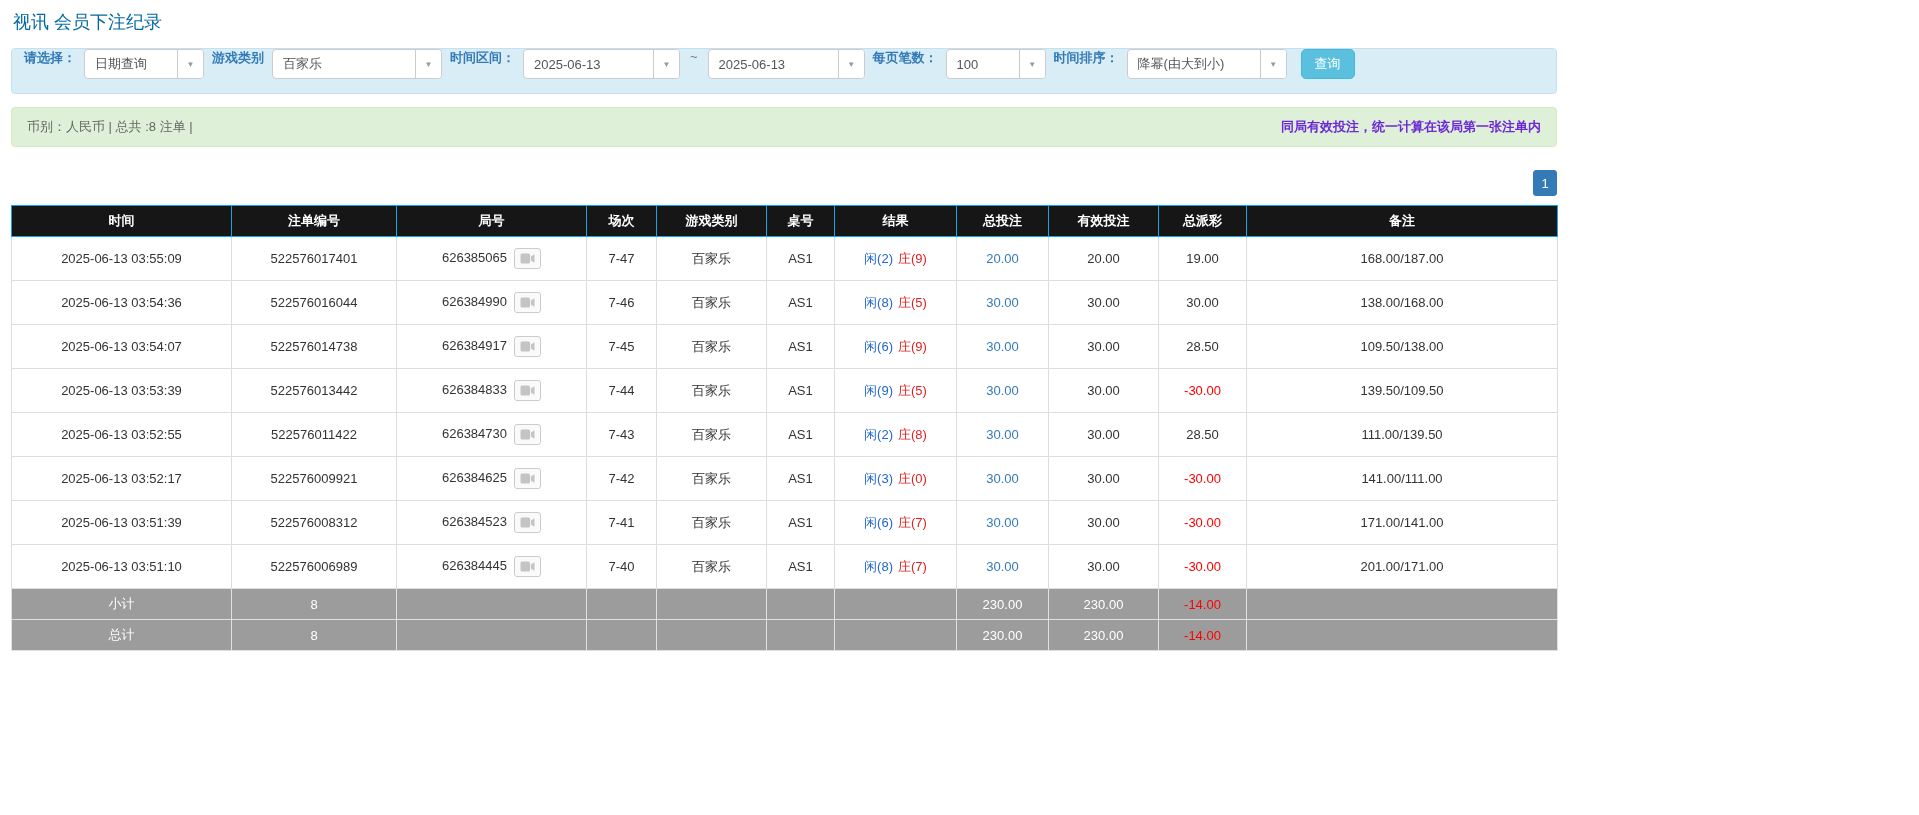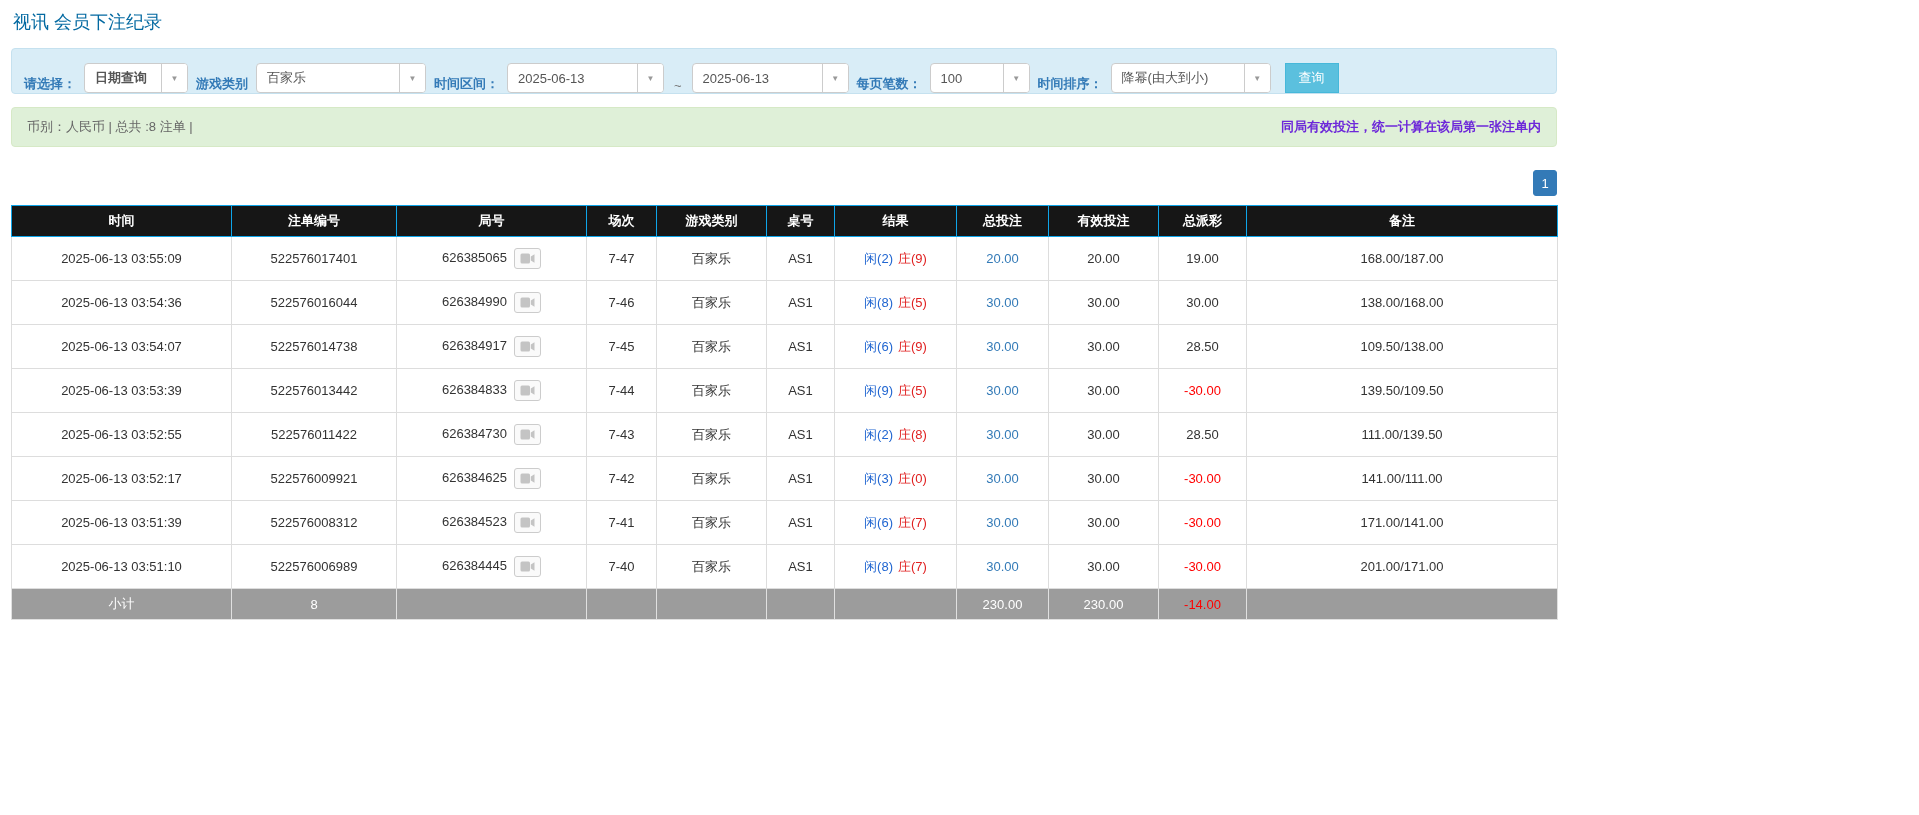--- a/index.html
+++ b/index.html
@@ -14,21 +14,21 @@
   .page-title { font-size: 18px; font-weight: 500; color: #0369a1; margin: 4px 0 14px 2px; }
 
   
   .filter-bar {
     background: #d9edf7;
     border: 1px solid #c5e1ef;
     border-radius: 4px;
     height: 46px;
     padding: 0 12px;
     display: flex;
-    align-items: flex-end;
+    align-items: flex-start;
     gap: 8px;
     font-size: 13px;
   }
   .f-label { color: #337ab7; font-weight: bold; white-space: nowrap; }
   .tilde { color: #777; padding: 0 2px; }
   .select {
     display: flex;
     align-items: stretch;
     background: #fff;
     border: 1px solid #ccc;
@@ -49,32 +49,32 @@
   .select .caret {
     width: 26px;
     border-left: 1px solid #ccc;
     display: flex;
     align-items: center;
     justify-content: center;
     color: #999;
     font-size: 8px;
     background: #fff;
   }
-  .w-query { width: 104px; font-weight: bold; }
+  .w-query { width: 120px; }
   .w-game  { width: 170px; }
   .w-date  { width: 157px; }
   .w-size  { width: 100px; }
   .w-sort  { width: 160px; }
   .btn-search {
     background: #5bc0de;
     border: 1px solid #46b8da;
     color: #fff;
     height: 30px;
     padding: 0 13px;
-    border-radius: 0;
+    border-radius: 5px;
     font-size: 13px;
     margin-left: 6px;
     cursor: pointer;
     font-family: inherit;
   }
 
   
   .info-bar {
     margin-top: 13px;
     background: #dff0d8;
@@ -405,16 +405,29 @@
         <td></td>
         <td></td>
         <td></td>
         <td></td>
         <td></td>
         <td>230.00</td>
         <td>230.00</td>
         <td class="neg">-14.00</td>
         <td></td>
       </tr>
+      <tr>
+        <td>总计</td>
+        <td>8</td>
+        <td></td>
+        <td></td>
+        <td></td>
+        <td></td>
+        <td></td>
+        <td>230.00</td>
+        <td>230.00</td>
+        <td class="neg">-14.00</td>
+        <td></td>
+      </tr>
     </tfoot>
   </table>
 
 </div>
 
 </body></html>

